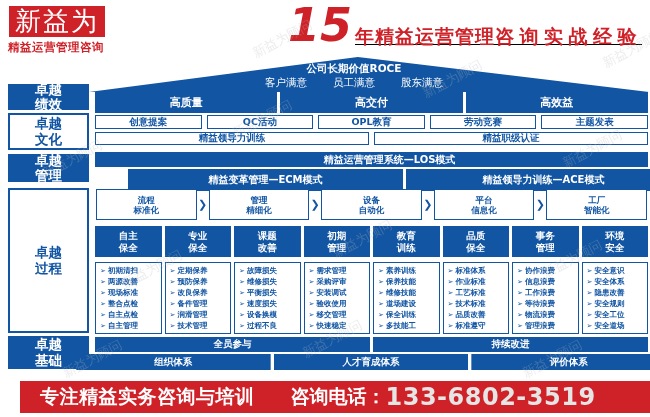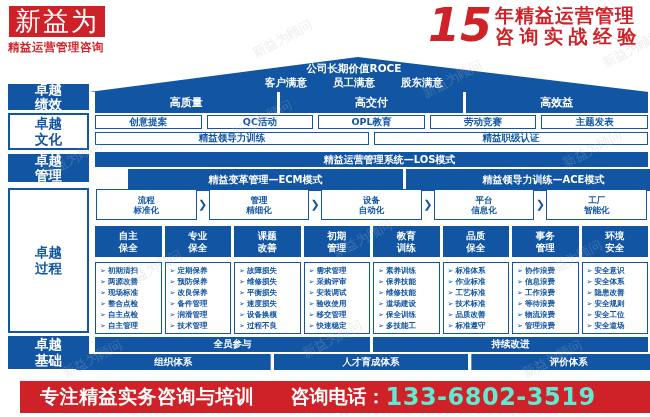--- a/index.html
+++ b/index.html
@@ -7,38 +7,38 @@
   body { background:#e8e8e8; font-family:"DejaVu Sans","Liberation Sans",sans-serif; }
   .page { position:relative; width:650px; height:417px; background:#fff; overflow:hidden; margin:0 auto; }
 
   
   .logo-box { position:absolute; left:8px; top:5px; width:98px; height:33px; background:var(--red);
     color:#fff; font-weight:normal; font-size:26px; display:flex; align-items:center; justify-content:center;
     letter-spacing:2px; box-shadow: inset 0 0 0 1px #fff; }
   .logo-sub { position:absolute; left:8px; top:40px; color:var(--red); font-weight:bold; font-size:11.5px; letter-spacing:0.5px; }
   .slogan { position:absolute; right:8px; top:3px; display:flex; align-items:flex-end; }
   .slogan-num { font-size:46px; line-height:44px; font-weight:bold; font-style:italic; color:var(--red); margin-right:3px; }
-  .slogan-lines { display:flex; flex-direction:column; }
+  .slogan-lines { display:flex; flex-direction:row;text-decoration:underline; }
   .slogan-l1 { font-size:19px; line-height:21px; font-weight:bold; color:var(--red); letter-spacing:1px; }
   .slogan-l2 { font-size:19px; line-height:21px; font-weight:bold; color:var(--red); letter-spacing:5.5px; }
 
   
   .stage { position:absolute; left:8px; width:81px; display:flex; align-items:center; justify-content:center; text-align:center; }
   .stage.solid { background:var(--blue); color:#fff; }
   .stage.outline { background:#fff; border:2px solid var(--blue); color:var(--blue); }
   .stage .ln { font-size:13.5px; line-height:15.5px; font-weight:bold; }
 
   
   .content { position:absolute; left:95px; top:0; width:553px; height:417px; }
   .roof { position:absolute; left:-6px; top:57px; width:560px; height:35px; background:var(--blue);
     clip-path:polygon(0 100%, 48% 0, 100% 100%); display:flex; flex-direction:column; align-items:center;
     justify-content:flex-end; padding-bottom:2px; }
   .roof-title { color:#fff; font-weight:bold; font-size:10.5px; margin-right:30px; }
   .roof-items { display:flex; gap:26px; margin-right:30px; }
-  .roof-items span { color:#fff; font-weight:bold; font-size:10.5px; }
+  .roof-items span { color:#fff; font-weight:normal; font-size:10.5px; }
 
   .row { position:absolute; left:0; width:553px; display:flex; gap:3px; }
   .bx { flex:1; display:flex; align-items:center; justify-content:center; text-align:center; font-weight:bold; }
   .bx.solid { background:var(--blue); color:#fff; }
   .bx.outline { background:#fff; border:1.5px solid var(--blue); color:var(--blue); }
 
   #row-perf { top:92px; height:21px; }      #row-perf .bx { font-size:11px; }
   #row-cul1 { top:115px; height:14px; gap:5px; } #row-cul1 .bx { font-size:9.5px; }
   #row-cul2 { top:132px; height:13px; gap:5px; } #row-cul2 .bx { font-size:9.5px; }
   #row-los  { top:152px; height:15px; }     #row-los .bx { font-size:10px;padding-left:36px; }
@@ -59,21 +59,21 @@
   #row-base2 { top:354px; height:16px; left:-19px; width:590px; } #row-base2 .bx { font-size:9.5px; }
   #row-base2 .bx:first-child { clip-path:polygon(11px 0, 100% 0, 100% 100%, 0 100%); }
   #row-base2 .bx:last-child  { clip-path:polygon(0 0, calc(100% - 11px) 0, 100% 100%, 0 100%); }
 
   
   .footer { position:absolute; left:0; top:381px; width:650px; height:32px; background:var(--red);
     display:flex; align-items:center; padding-left:20px;margin-left:20px; }
   .footer-left { color:#fff; font-weight:bold; font-size:19px; letter-spacing:0.5px; }
   .footer-phone { display:flex; align-items:center; margin-left:36px; }
   .footer-phone .plabel { color:#fff; font-weight:bold; font-size:19px; }
-  .footer-phone .pnum { color:#5eead4; font-weight:bold; font-size:24px; letter-spacing:0.5px; }
+  .footer-phone .pnum { color:#e5e5e5; font-weight:bold; font-size:24px; letter-spacing:0.5px; }
 
   .wm { position:absolute; color:#b9b9b9; opacity:0.28; font-size:13px; transform:rotate(-28deg);
     pointer-events:none; white-space:nowrap; }
 </style>
 </head>
 <body>
 
 <div class="page">
 
   <div class="logo-box">新益为</div>

